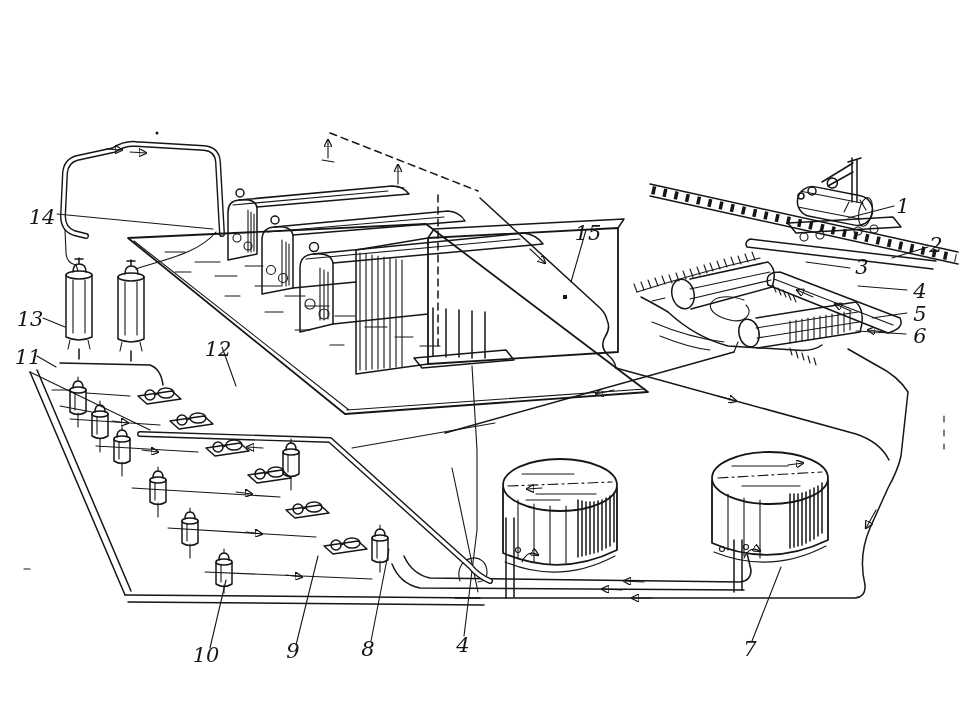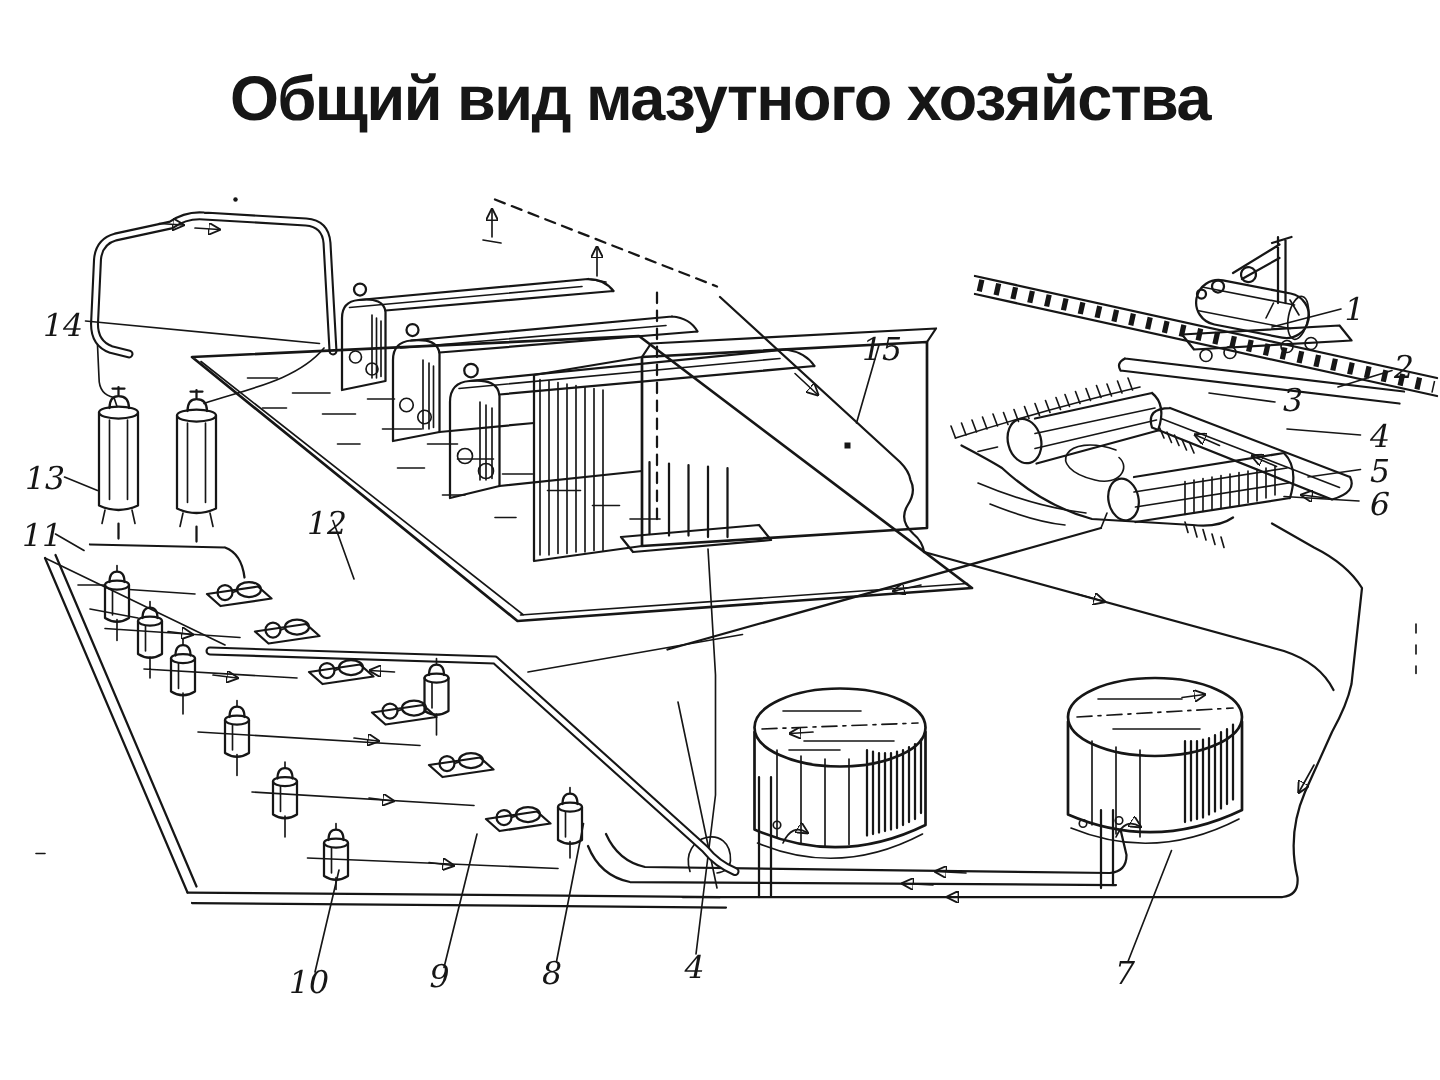--- a/index.html
+++ b/index.html
@@ -17,21 +17,20 @@
   .dash{stroke-dasharray:7 5;}
   .dashdot{stroke-dasharray:10 4 2 4;stroke-width:1.1;}
   .sleepers{stroke-width:8;stroke-dasharray:3.5 8;stroke-linecap:butt;}
   .co{font-family:"DejaVu Serif",serif;font-style:italic;font-size:21px;
       fill:currentColor;stroke:none;text-anchor:middle;}
 </style>
 </head>
 <body>
 
 <div class="slide">
-  <div class="title">Общий вид мазутного хозяйства</div>
 
   <svg width="960" height="720" viewBox="0 0 960 720" xmlns="http://www.w3.org/2000/svg">
     <defs>
       <marker id="ah" viewBox="0 0 10 10" refX="8.5" refY="5" markerWidth="7.5" markerHeight="7.5" orient="auto-start-reverse">
         <path d="M0,0 L10,5 L0,10 z" fill="#161616" stroke="none"></path>
       </marker>
       <g id="cylA">
         <ellipse cx="0" cy="0" rx="8" ry="3"></ellipse>
         <path d="M-8,0 V22 M8,0 V22 M-8,22 Q0,27 8,22"></path>
         <path d="M-5,-2 Q-5,-9 0,-9 Q5,-9 5,-2"></path>

